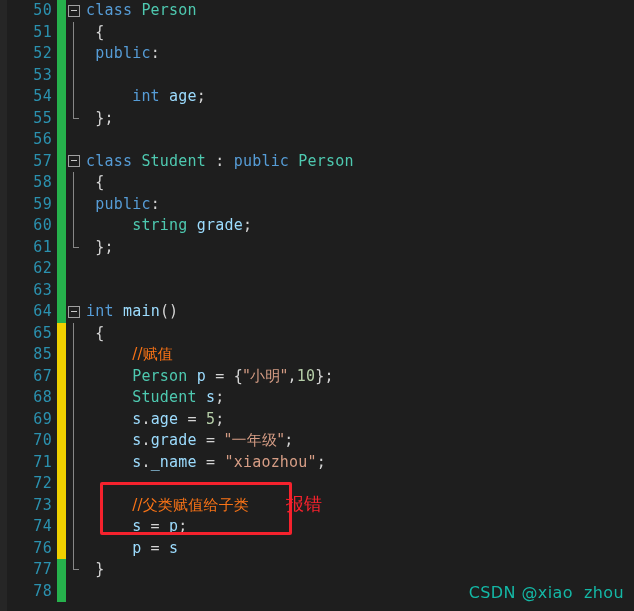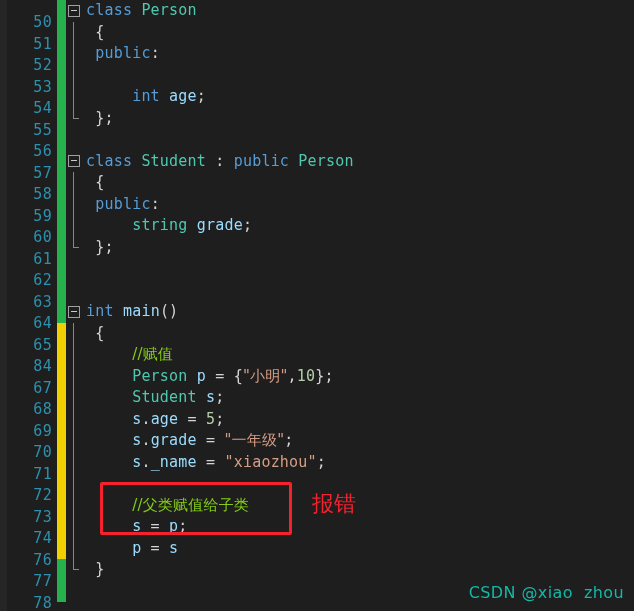--- a/index.html
+++ b/index.html
@@ -43,21 +43,21 @@
     height: 21.5px;
     line-height: 21.5px;
     white-space: pre;
     font-size: 15px;
   }
 
   
   .lnum {
     position: absolute;
     left: 7px;
-    top: 12px;
+    top: 0;
     width: 45px;
     text-align: right;
     color: #2b91af;
     font-size: 15px;
     letter-spacing: 0.3px;
   }
 
   
   .chg {
     position: absolute;
@@ -125,21 +125,21 @@
     letter-spacing: 0.2px;
   }
 
   
   .kw   { color: #569cd6; }  
   .type { color: #4ec9b0; text-align: right; }  
   .id   { color: #9cdcfe; }  
   .plain{ color: #d4d4d4; }
   .str  { color: #d69d85; }  
   .num  { color: #b5cea8; }  
-  .cmt  { color: #84cc16; }  
+  .cmt  { color: #f97316; }  
   .punc { color: #d4d4d4; }
 
   
   .linehl {
     position: absolute;
     left: 76px;
     top: 1px;
     right: 0px;
     height: 20px;
     background: #0d0d0d;
@@ -154,25 +154,25 @@
     left: 100px;
     top: 482px;
     width: 192px;
     height: 53px;
     border: 3px solid #f5222d;
     box-sizing: border-box;
     border-radius: 2px;
   }
   .annot-label {
     position: absolute;
-    left: 312px;
+    left: 286px;
     top: 494px;
     color: #f5222d;
     font-family: "DejaVu Sans", sans-serif;
-    font-size: 22px;
+    font-size: 18px;
     line-height: 20px;
     white-space: pre;
   }
 
   
   .squiggle {
     position: absolute;
     left: 90px;
     top: 593px;
     width: 13px;
@@ -211,21 +211,21 @@
       <div class="row" style="top: 0px;"><div class="lnum">56</div><div class="chg green"></div><div class="fold"></div><div class="code"><span class="plain"></span></div></div>
       <div class="row" style="top: 0px;"><div class="lnum">57</div><div class="chg green"></div><div class="fold"><div class="foldbox"></div></div><div class="code"><span class="kw">class</span><span class="plain"> </span><span class="type">Student</span><span class="punc"> : </span><span class="kw">public</span><span class="plain"> </span><span class="type">Person</span></div></div>
       <div class="row" style="top: 0px;"><div class="lnum">58</div><div class="chg green"></div><div class="fold"><div class="guide"></div></div><div class="code"><span class="punc"> {</span></div></div>
       <div class="row" style="top: 0px;"><div class="lnum">59</div><div class="chg green"></div><div class="fold"><div class="guide"></div></div><div class="code"><span class="plain"> </span><span class="kw">public</span><span class="punc">:</span></div></div>
       <div class="row" style="top: 0px;"><div class="lnum">60</div><div class="chg green"></div><div class="fold"><div class="guide"></div></div><div class="code"><span class="plain">     </span><span class="type">string</span><span class="plain"> </span><span class="id">grade</span><span class="punc">;</span></div></div>
       <div class="row" style="top: 0px; padding-left: 16px;"><div class="lnum">61</div><div class="chg green"></div><div class="fold"><div class="guide cap-bottom"></div></div><div class="code"><span class="punc"> };</span></div></div>
       <div class="row" style="top: 0px;"><div class="lnum">62</div><div class="chg green"></div><div class="fold"></div><div class="code"><span class="plain"></span></div></div>
       <div class="row" style="top: 0px;"><div class="lnum">63</div><div class="chg green"></div><div class="fold"></div><div class="code"><span class="plain"></span></div></div>
       <div class="row" style="top: 0px;"><div class="lnum">64</div><div class="chg green"></div><div class="fold"><div class="foldbox"></div></div><div class="code"><span class="kw">int</span><span class="plain"> </span><span class="id">main</span><span class="punc">()</span></div></div>
       <div class="row" style="top: 0px;"><div class="lnum">65</div><div class="chg yellow"></div><div class="fold"><div class="guide"></div></div><div class="code"><span class="punc"> {</span></div></div>
-      <div class="row" style="top: 0px;"><div class="lnum">84</div><div class="chg yellow"></div><div class="fold"><div class="guide"></div></div><div class="code"><span class="plain">     </span><span class="cmt cjk">//赋值</span></div></div>
+      <div class="row" style="top: 0px;"><div class="lnum">85</div><div class="chg yellow"></div><div class="fold"><div class="guide"></div></div><div class="code"><span class="plain">     </span><span class="cmt cjk">//赋值</span></div></div>
       <div class="row" style="top: 0px;"><div class="lnum">67</div><div class="chg yellow"></div><div class="fold"><div class="guide"></div></div><div class="code"><span class="plain">     </span><span class="type">Person</span><span class="plain"> </span><span class="id">p</span><span class="punc"> = {</span><span class="str cjk">"小明"</span><span class="punc">,</span><span class="num">10</span><span class="punc">};</span></div></div>
       <div class="row" style="top: 0px; padding-left: 40px;"><div class="lnum">68</div><div class="chg yellow"></div><div class="fold"><div class="guide"></div></div><div class="code"><span class="plain">     </span><span class="type">Student</span><span class="plain"> </span><span class="id">s</span><span class="punc">;</span></div></div>
       <div class="row" style="top: 0px;"><div class="lnum">69</div><div class="chg yellow"></div><div class="fold"><div class="guide"></div></div><div class="code"><span class="plain">     </span><span class="id">s</span><span class="punc">.</span><span class="id">age</span><span class="punc"> = </span><span class="num">5</span><span class="punc">;</span></div></div>
       <div class="row" style="top: 0px;"><div class="lnum">70</div><div class="chg yellow"></div><div class="fold"><div class="guide"></div></div><div class="code"><span class="plain">     </span><span class="id">s</span><span class="punc">.</span><span class="id">grade</span><span class="punc"> = </span><span class="str cjk">"一年级"</span><span class="punc">;</span></div></div>
       <div class="row" style="top: 0px;"><div class="lnum">71</div><div class="chg yellow"></div><div class="fold"><div class="guide"></div></div><div class="code"><span class="plain">     </span><span class="id">s</span><span class="punc">.</span><span class="id">_name</span><span class="punc"> = </span><span class="str">"xiaozhou"</span><span class="punc">;</span></div></div>
       <div class="row" style="top: 0px;"><div class="lnum">72</div><div class="chg yellow"></div><div class="fold"><div class="guide"></div></div><div class="code"><span class="plain"></span></div></div>
       <div class="row" style="top: 0px;"><div class="lnum">73</div><div class="chg yellow"></div><div class="fold"><div class="guide"></div></div><div class="code"><span class="plain">     </span><span class="cmt cjk">//父类赋值给子类</span></div></div>
       <div class="row" style="top: 0px;"><div class="lnum">74</div><div class="chg yellow"></div><div class="fold"><div class="guide"></div></div><div class="code"><span class="plain">     </span><span class="id">s</span><span class="punc"> = </span><span class="id">p</span><span class="punc">;</span></div></div>
       <div class="row" style="top: 0px;"><div class="lnum">76</div><div class="chg yellow"></div><div class="fold"><div class="guide"></div></div><div class="code"><span class="plain">     </span><span class="id">p</span><span class="punc"> = </span><span class="id">s</span></div></div>
       <div class="row" style="top: 0px;"><div class="lnum">77</div><div class="chg green"></div><div class="fold"><div class="guide cap-bottom"></div></div><div class="code"><span class="punc"> }</span></div></div>

